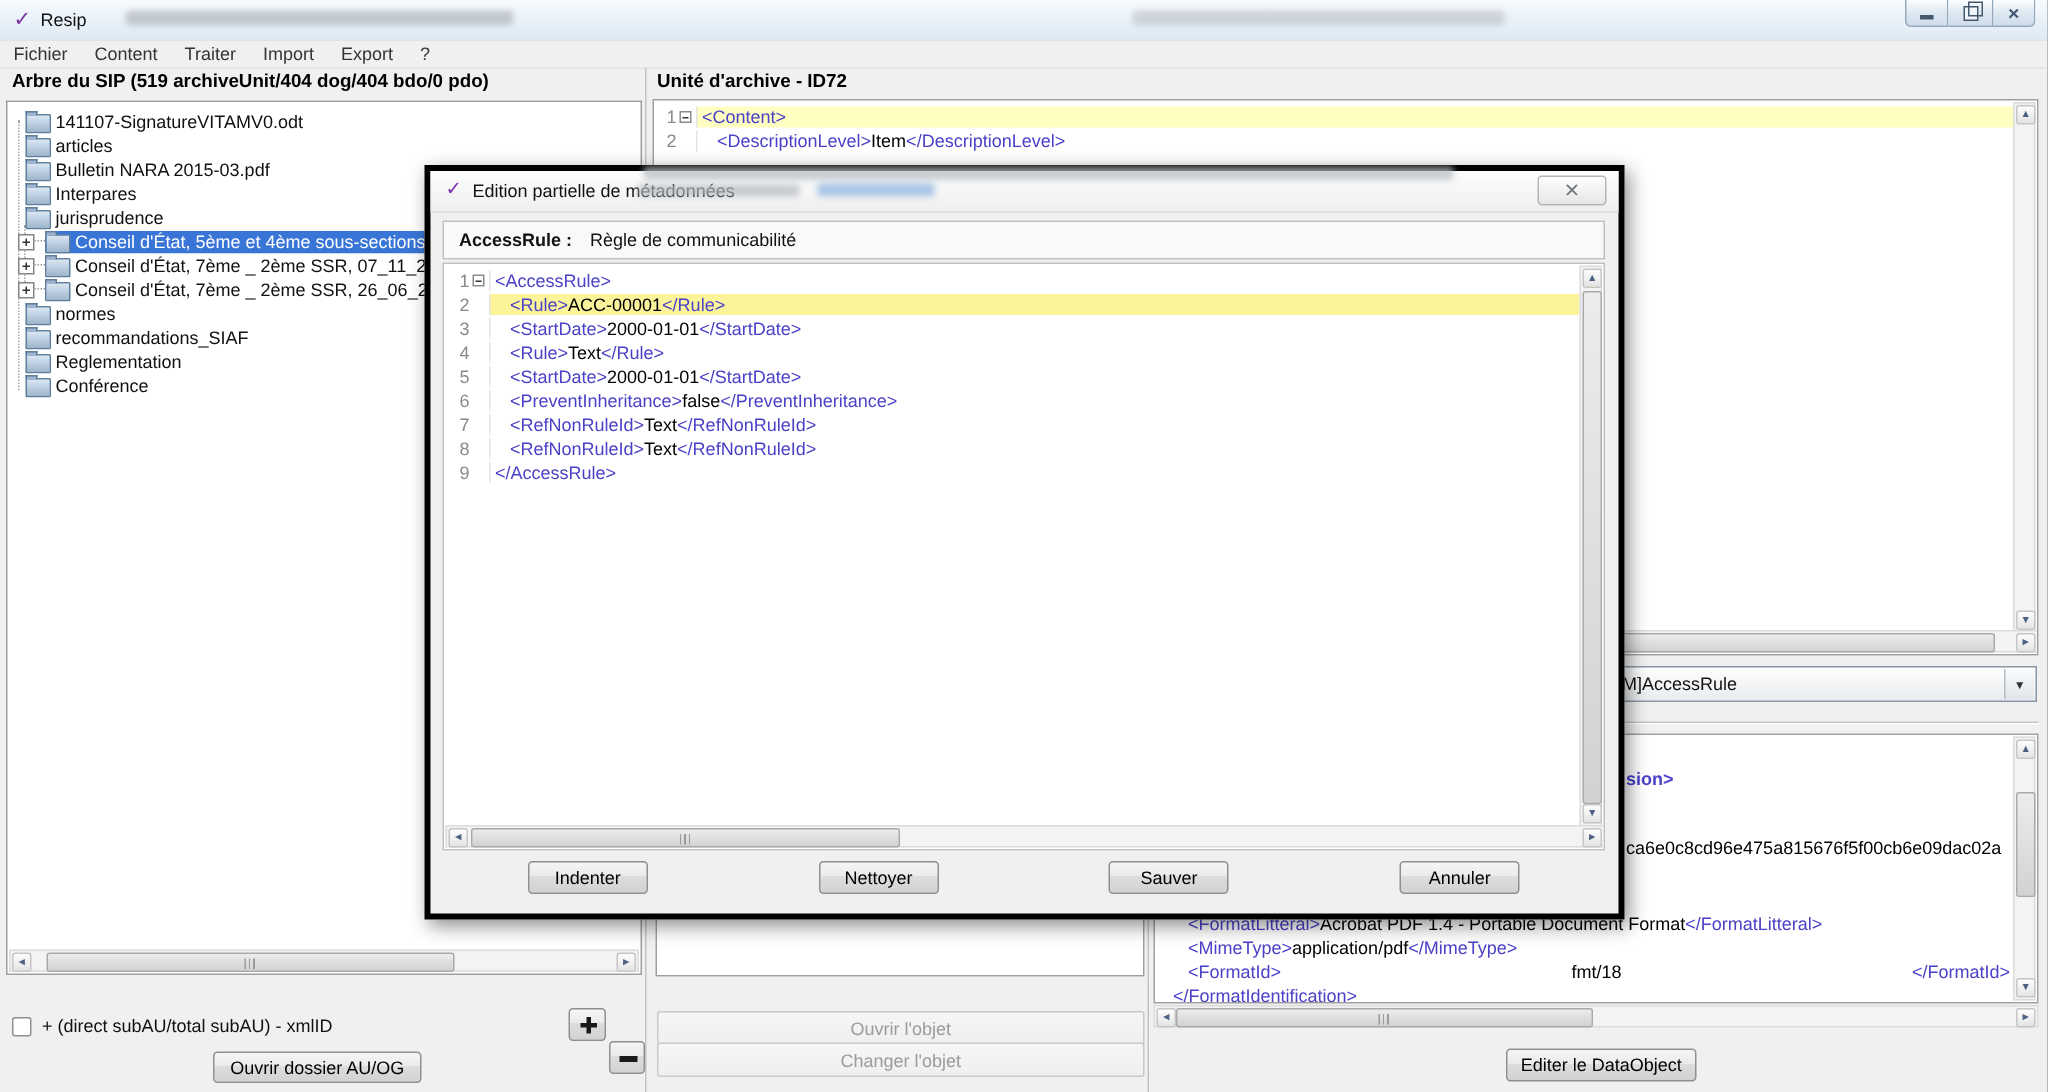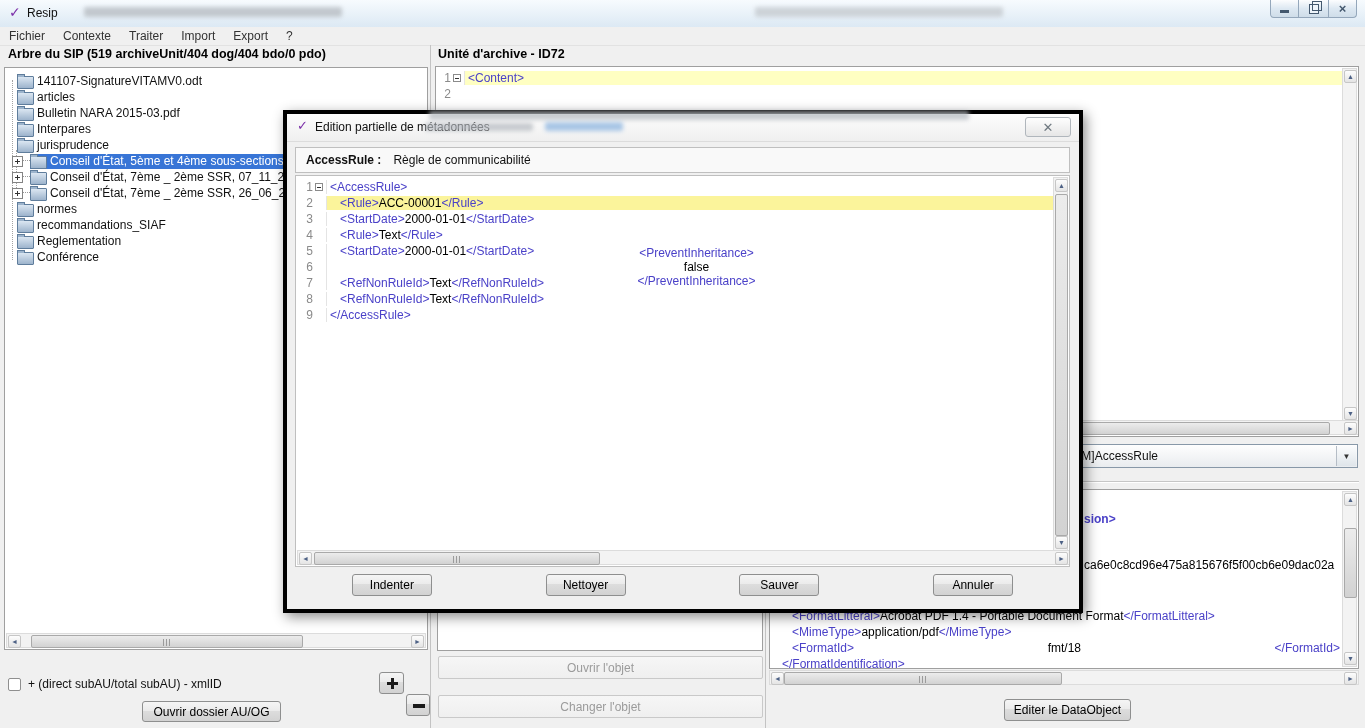--- a/index.html
+++ b/index.html
@@ -94,21 +94,21 @@
         </span>
       <span class="wc wc-res" style="border-left:none;border-right:none;">
           <i></i>
         </span>
       <span class="wc wc-close" style="border-bottom-right-radius:4px;">×</span>
     </span>
   </div>
 
   <div class="abs" id="menubar">
       <span class="menu-item">Fichier</span>
-      <span class="menu-item">Contexte</span>
+      <span class="menu-item">Content</span>
       <span class="menu-item">Traiter</span>
       <span class="menu-item">Import</span>
       <span class="menu-item">Export</span>
       <span class="menu-item">?</span>
     </div>
 
   <div class="abs panel-header" style="left:8px;top:47px;">Arbre du SIP (519 archiveUnit/404 dog/404 bdo/0 pdo)</div>
 
   <div class="abs boxed" style="left:4px;top:67px;width:424px;height:583px;overflow:hidden;">
     <div class="vguide" style="left:7px;top:12px;height:180px;"></div>
@@ -200,20 +200,25 @@
           <span class="foldcol">
             <span class="fold"></span>
           </span>
           <span class="cl" style="padding-left: 3px;">
             <span class="tag">&lt;Content&gt;</span>
           </span>
         </div>
         <div class="code-row">
           <span class="ln" style="width: 14px;">2</span>
           <span class="foldcol"></span>
+          <span class="cl" style="padding-left: 13px;">
+            <span class="tag">&lt;DescriptionLevel&gt;</span>
+            <span class="txt">Item</span>
+            <span class="tag">&lt;/DescriptionLevel&gt;</span>
+          </span>
         </div>
       </div>
 
     <div class="sb" style="right:1px;top:1px;width:15px;height:354px;">
       <span class="sb-ar" style="left:1px;top:1px;">▲</span>
       <span class="sb-ar" style="left:1px;bottom:1px;">▼</span>
     </div>
 
     <div class="sb" style="left:1px;bottom:1px;width:922px;height:15px;">
       <span class="sb-ar" style="left:1px;top:1px;">◄</span>
@@ -225,21 +230,21 @@
   </div>
 
   <div class="abs" id="combo" style="left:437px;top:444px;width:921px;height:24px;">
     <span class="abs" style="left:640px;top:4px;">[M]AccessRule</span>
     <span class="arrowzone">▼</span>
   </div>
   <div class="abs" style="left:436px;top:481px;width:923px;height:1px;background:#c6c6c6;"></div>
   <div class="abs" style="left:436px;top:482px;width:923px;height:1px;background:#ffffff;"></div>
 
   <div class="abs boxed" style="left:437px;top:489px;width:326px;height:162px;"></div>
-  <div class="abs btn-dis" style="left:438px;top:656px;width:325px;height:23px;">Ouvrir l'objet</div>
+  <div class="abs btn-dis" style="left:438px;top:674px;width:325px;height:23px;">Ouvrir l'objet</div>
   <div class="abs btn-dis" style="left:438px;top:695px;width:325px;height:23px;">Changer l'objet</div>
 
   <div class="abs vline" style="left:765px;top:483px;height:245px;"></div>
 
   <div class="abs boxed" style="left:769px;top:489px;width:590px;height:180px;overflow:hidden;">
     <div id="do-frags">
         <div style="position: absolute; left: 314px; top: 22px; white-space: nowrap; font-weight: bold;"><span class="tag">sion&gt;</span></div>
         <div style="position: absolute; left: 314px; top: 68px; white-space: nowrap;"><span class="txt">ca6e0c8cd96e475a815676f5f00cb6e09dac02a</span></div>
       </div>
     <div id="do-lines" style="position:absolute;left:12px;top:118px;right:18px;">
@@ -333,21 +338,21 @@
             <span class="foldcol"></span>
             <span class="cl" style="padding-left: 13px;">
               <span class="tag">&lt;StartDate&gt;</span>
               <span class="txt">2000-01-01</span>
               <span class="tag">&lt;/StartDate&gt;</span>
             </span>
           </div>
           <div class="code-row">
             <span class="ln" style="width: 16px;">6</span>
             <span class="foldcol"></span>
-            <span class="cl" style="padding-left: 13px; flex-direction: column;">
+            <span class="cl" style="padding-left: 13px;">
               <span class="tag">&lt;PreventInheritance&gt;</span>
               <span class="txt">false</span>
               <span class="tag">&lt;/PreventInheritance&gt;</span>
             </span>
           </div>
           <div class="code-row">
             <span class="ln" style="width: 16px;">7</span>
             <span class="foldcol"></span>
             <span class="cl" style="padding-left: 13px;">
               <span class="tag">&lt;RefNonRuleId&gt;</span>

